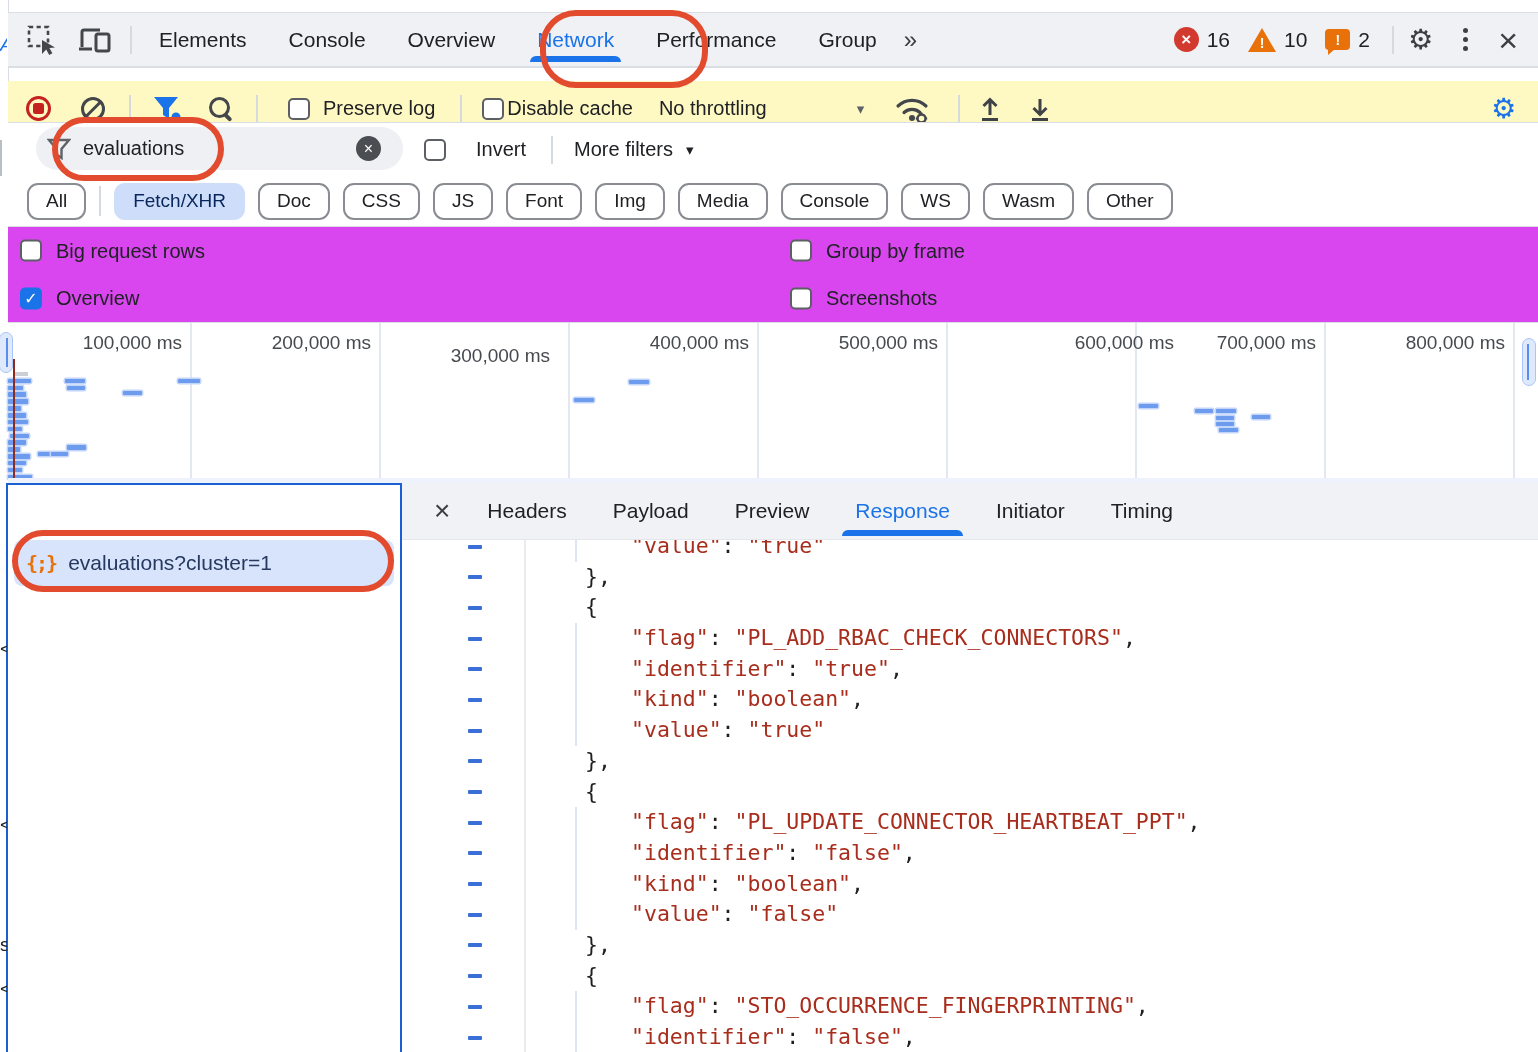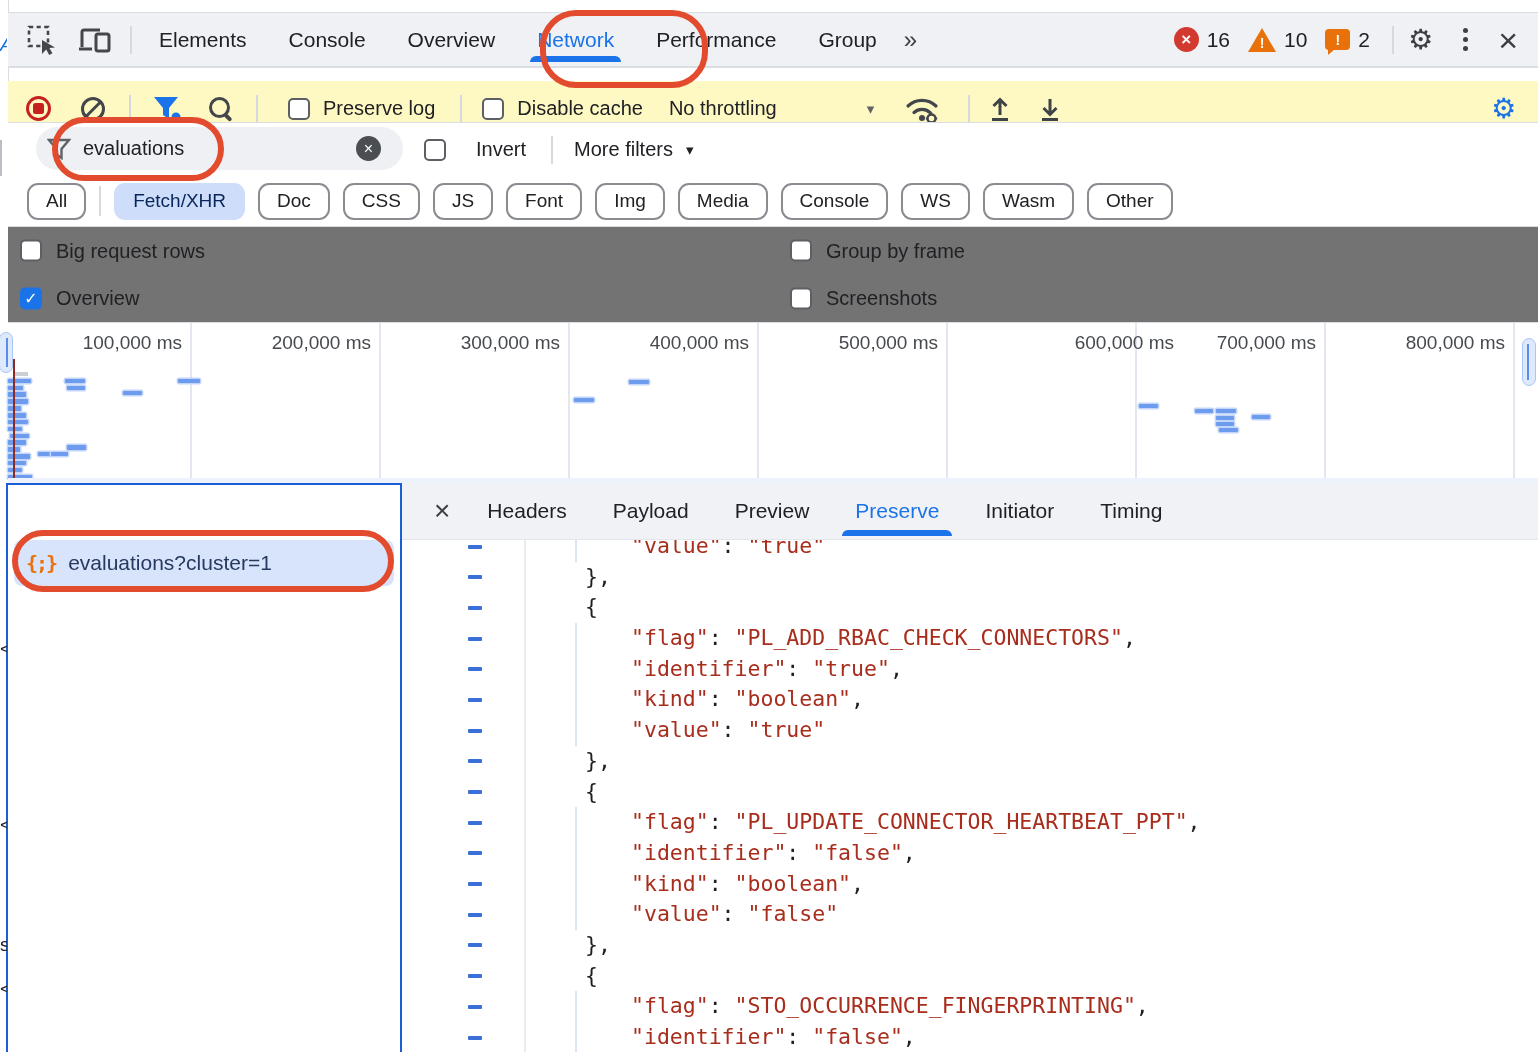--- a/index.html
+++ b/index.html
@@ -53,21 +53,21 @@
   .funnel-sm { margin:0 12px 0 11px; flex:none; }
   .xclear { width:25px; height:25px; border-radius:50%; background:#4a4d52; color:#fff; font-size:16px; display:flex; align-items:center; justify-content:center; position:absolute; right:22px; top:9px; }
 
   
   #chips { top:176px; height:50px; background:#fff; padding-left:6px; }
   .chip { height:37px; padding:0 17px; display:flex; align-items:center; border:2px solid #898d92; border-radius:11px; font-size:19px; color:#202124; background:#fff; margin-left:13px; white-space:nowrap; }
   .chip.selected { border-color:transparent; background:#cdddfa; color:#09265c; }
   .chip-sep { width:2px; height:30px; background:#d5d9e0; margin-left:13px; }
 
   
-  .optrow { position:absolute; left:8px; right:0; height:47px; background:#737373; }
+  .optrow { position:absolute; left:8px; right:0; height:47px; background:#d946ef; }
   .opt { position:absolute; display:flex; align-items:center; gap:14px; top:50%; transform:translateY(-50%); }
 
   
   #overview { top:322px; left:8px; right:0; height:156px; background:#fff; border-top:1.5px solid #dadde2; }
   .gridline { position:absolute; top:0; bottom:0; width:2px; background:#e2e7f0; }
   .tick { position:absolute; top:9px; width:160px; text-align:right; font-size:19px; color:#46494e; }
   .nbar { position:absolute; height:4.6px; background:#6d9bed; box-shadow:0 0 0 1.5px #c3d6f9; border-radius:1px; }
   .redline { position:absolute; width:2px; background:#8e2a20; }
   .graybar { position:absolute; background:#ccd0d6; }
   .ohandle { position:absolute; width:14px; background:#dfe9fc; border:1.5px solid #a9c6f6; border-radius:7px; }
@@ -167,21 +167,21 @@
         <path d="M2 2 H26 L17 13 V24 L11 20 V13 Z" fill="#1a73e8"></path>
         <circle cx="24" cy="22" r="4.5" fill="#1a73e8"></circle>
       </svg>
     </span>
     <span class="search-ic" style="margin-left:26px"></span>
     <span class="vsep" style="margin:0 0 0 22px"></span>
     <span class="cb" style="margin-left:30px"></span>
     <span class="lbl" style="margin-left:13px">Preserve log</span>
     <span class="vsep" style="margin:0 0 0 25px"></span>
     <span class="cb" style="margin-left:20px"></span>
-    <span class="lbl" style="margin-left:13px">Disable cache</span>
+    <span class="lbl" style="margin-left:3px">Disable cache</span>
     <span class="lbl" style="margin-left:26px">No throttling</span>
     <span class="caret" style="margin-left:90px">▾</span>
     <span class="ticon" style="margin-left:28px;position:relative">
       <svg width="40" height="32" viewBox="0 0 40 32">
         <path d="M6 13 A 20 20 0 0 1 34 13" fill="none" stroke="#43464b" stroke-width="3.2" stroke-linecap="round"></path>
         <path d="M12 19.5 A 12 12 0 0 1 28 19.5" fill="none" stroke="#43464b" stroke-width="3.2" stroke-linecap="round"></path>
         <circle cx="20" cy="25" r="3" fill="#43464b"></circle>
         <circle cx="29.5" cy="25.5" r="4" fill="none" stroke="#43464b" stroke-width="2.4"></circle>
         <g stroke="#43464b" stroke-width="2">
           <line x1="29.5" y1="19.5" x2="29.5" y2="22"></line>
@@ -263,21 +263,21 @@
       <span class="lbl">Screenshots</span>
     </span>
   </div>
 
   <div class="abs" id="overview">
       <span class="gridline" style="left: 182px;"></span>
       <span class="tick" style="left: 14px;">100,000 ms</span>
       <span class="gridline" style="left: 371px;"></span>
       <span class="tick" style="left: 203px;">200,000 ms</span>
       <span class="gridline" style="left: 560px;"></span>
-      <span class="tick" style="left: 392px;">300,000 ms</span>
+      <span class="tick" style="left: 382px; margin-top: 13px;">300,000 ms</span>
       <span class="gridline" style="left: 749px;"></span>
       <span class="tick" style="left: 581px;">400,000 ms</span>
       <span class="gridline" style="left: 938px;"></span>
       <span class="tick" style="left: 770px;">500,000 ms</span>
       <span class="gridline" style="left: 1127px;"></span>
       <span class="tick" style="left: 1006px;">600,000 ms</span>
       <span class="gridline" style="left: 1316px;"></span>
       <span class="tick" style="left: 1148px;">700,000 ms</span>
       <span class="gridline" style="left: 1505px;"></span>
       <span class="tick" style="left: 1337px;">800,000 ms</span>
@@ -352,21 +352,21 @@
           <div class="code-line ind2"><span class="dash"></span><span class="guide"></span><span class="tk-s">"flag"</span><span class="tk-p">: </span><span class="tk-s">"STO_OCCURRENCE_FINGERPRINTING"</span><span class="tk-p">,</span></div>
           <div class="code-line ind2"><span class="dash"></span><span class="guide"></span><span class="tk-s">"identifier"</span><span class="tk-p">: </span><span class="tk-s">"false"</span><span class="tk-p">,</span></div>
         </div>
     </div>
     <div id="dtabstrip">
       <span class="dclose">×</span>
       <span id="dtabs" style="display:flex;align-items:flex-start">
           <span class="dtab">Headers</span>
           <span class="dtab">Payload</span>
           <span class="dtab">Preview</span>
-          <span class="dtab selected">Preserve</span>
+          <span class="dtab selected">Response</span>
           <span class="dtab">Initiator</span>
           <span class="dtab">Timing</span>
         </span>
     </div>
   </div>
 
   <div class="anno" style="left:540px;top:10px;width:168px;height:78px"></div>
   <div class="anno" style="left:52px;top:117px;width:172px;height:64px;border-radius:32px"></div>
   <div class="anno" style="left:12px;top:530px;width:382px;height:62px;border-radius:31px"></div>
 

